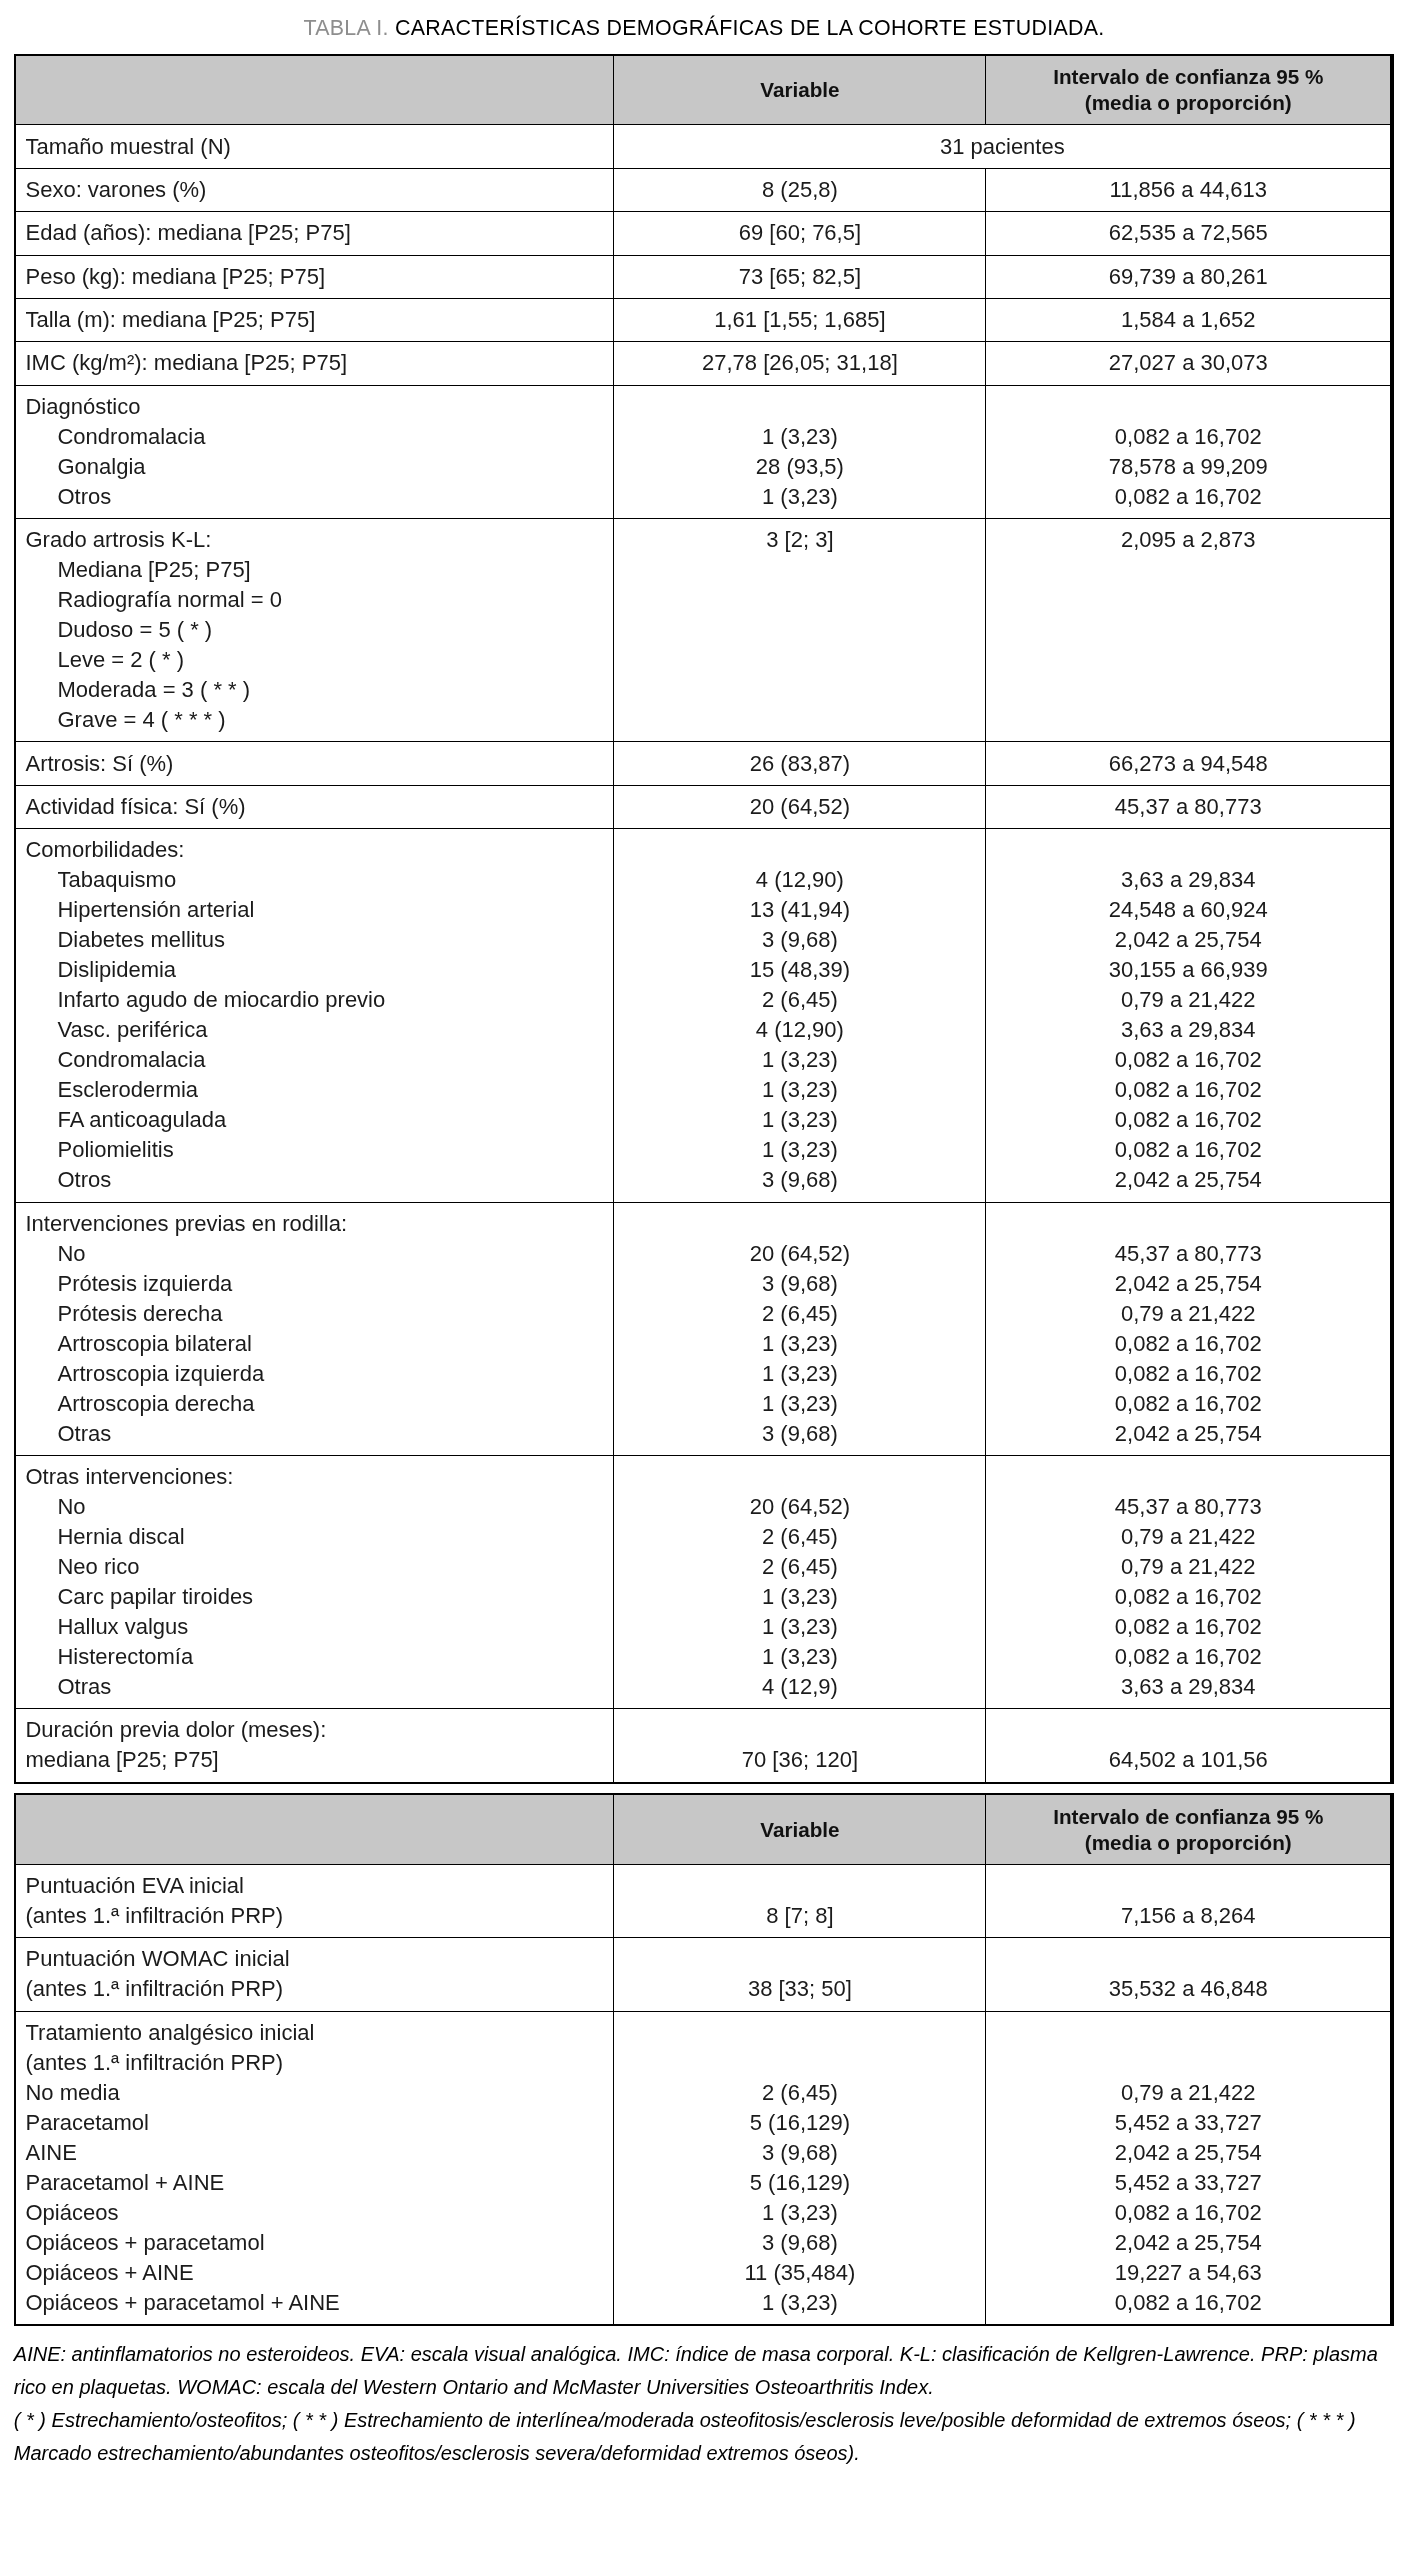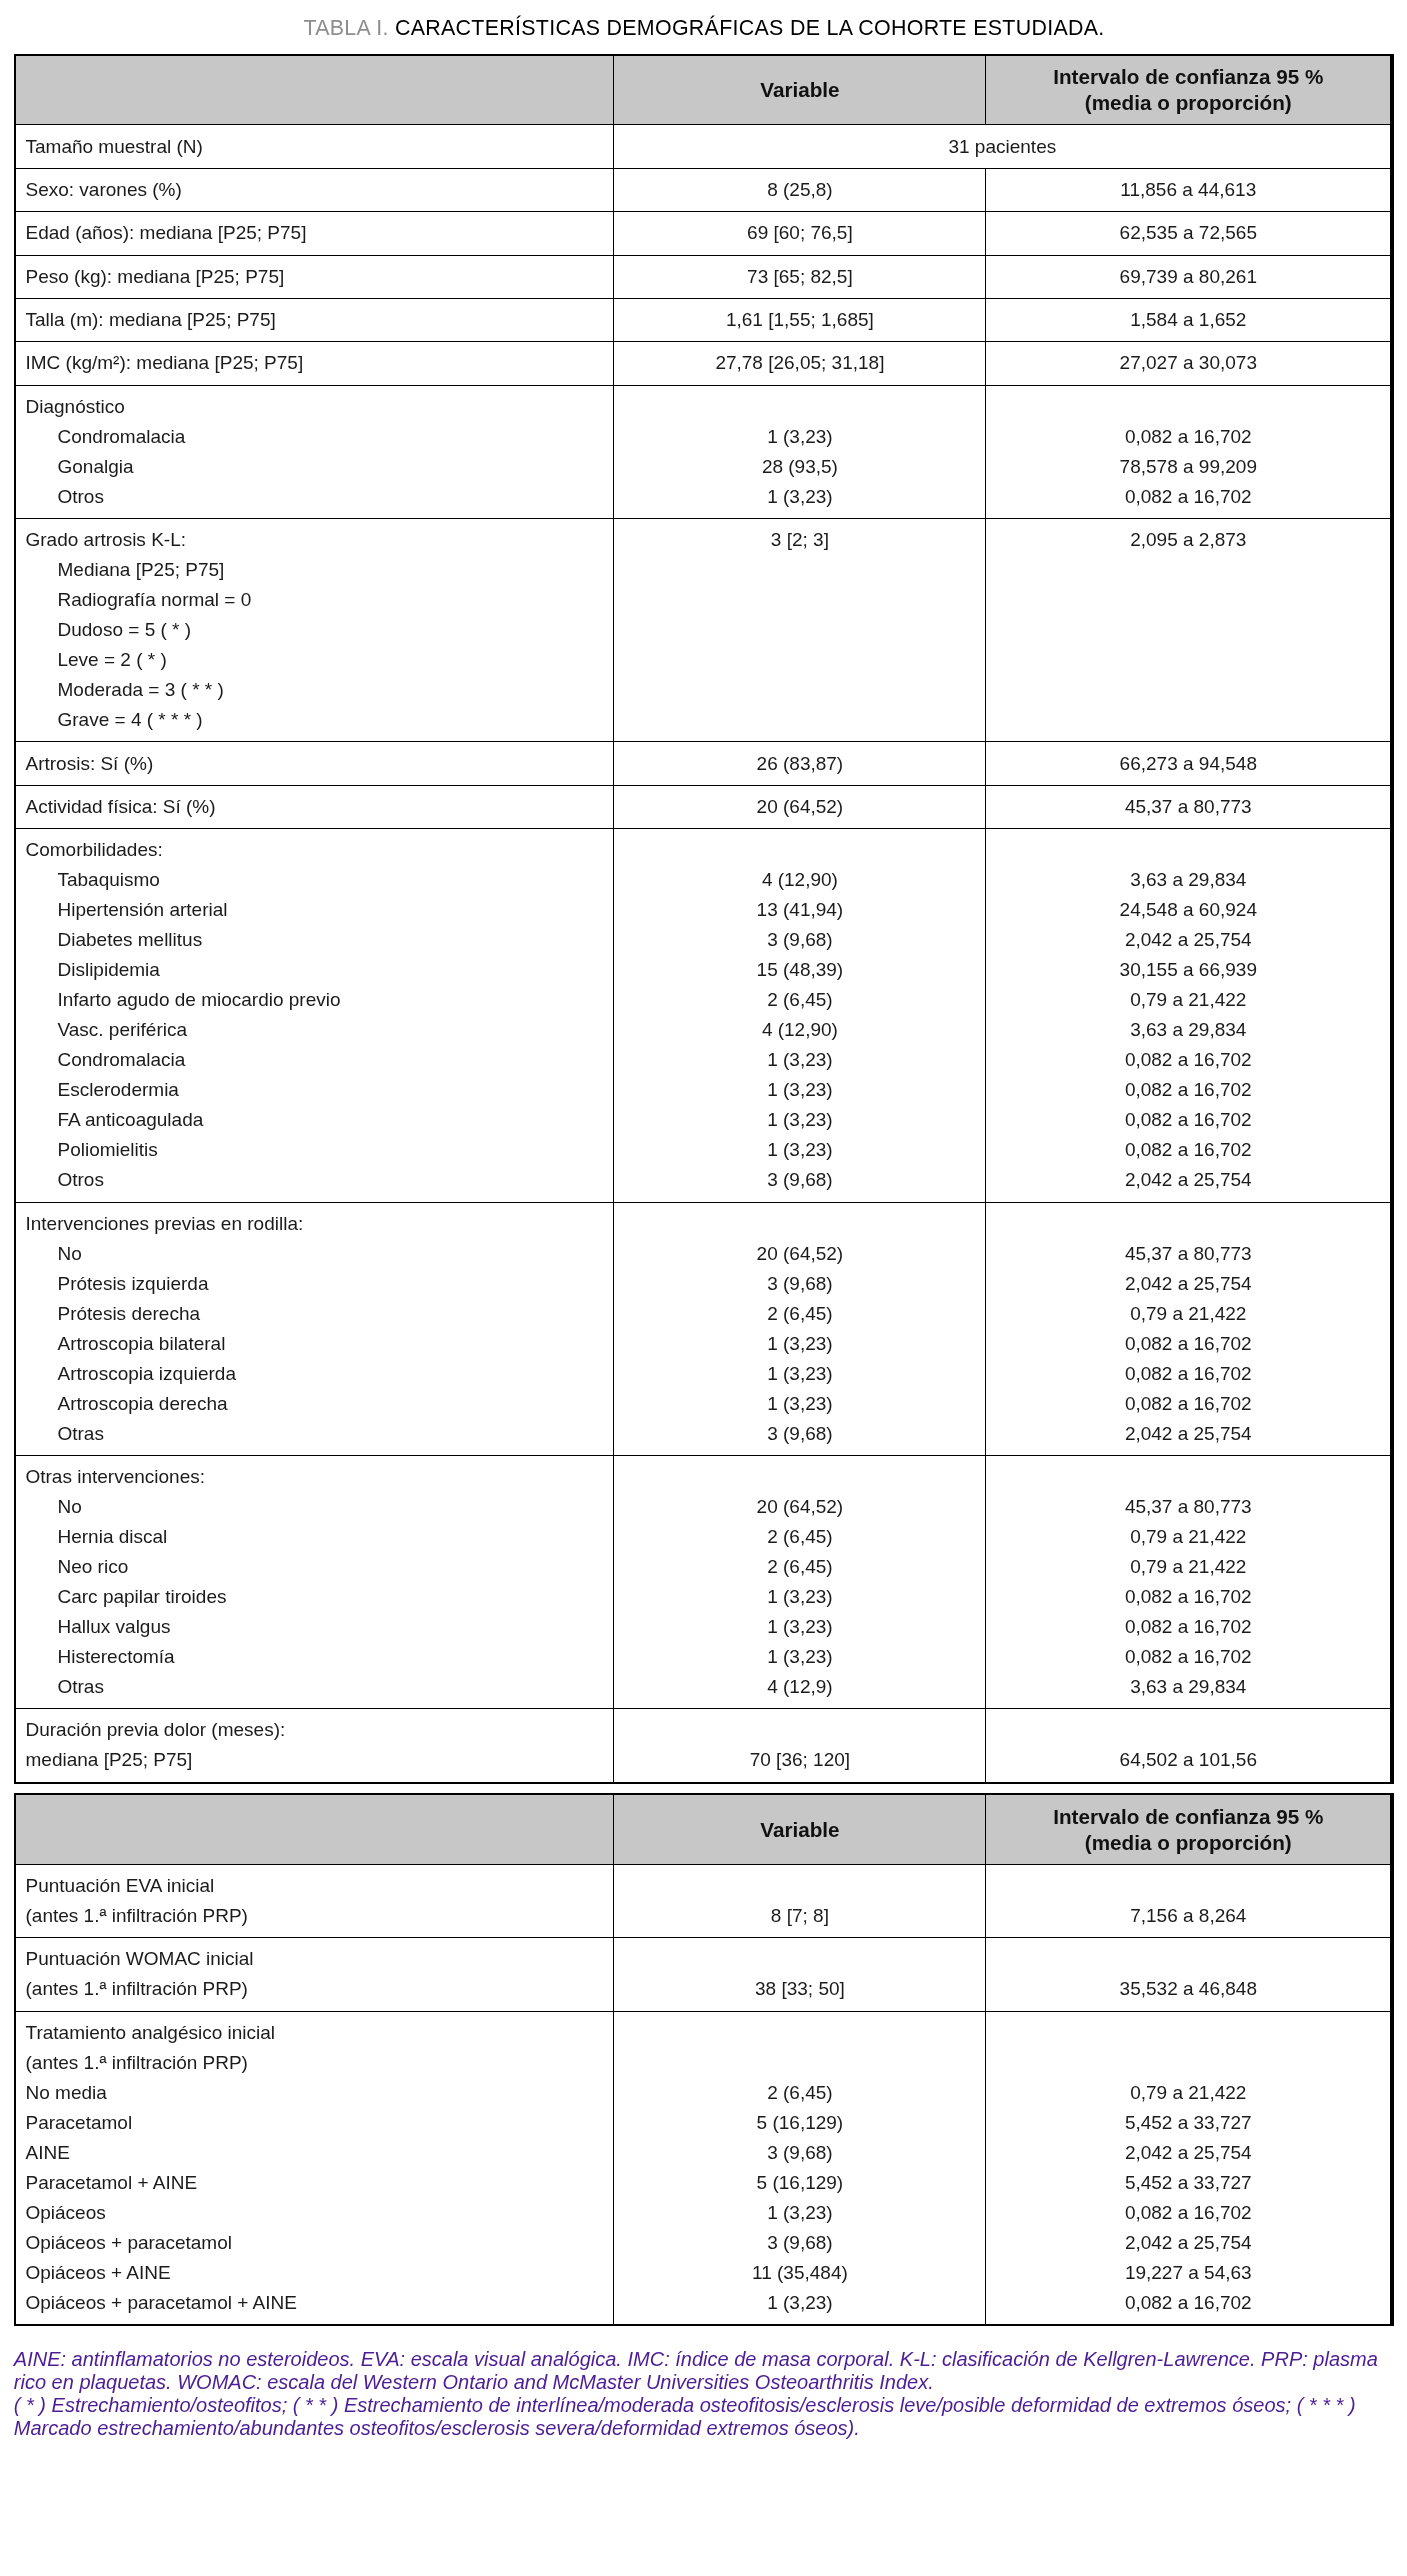--- a/index.html
+++ b/index.html
@@ -42,40 +42,40 @@
     padding: 8.3px 6.9px;
     text-align: center;
     vertical-align: middle;
     color: #111;
   }
   .col-label { width: 43.5%; }
   .col-val   { width: 27%;   }
   .col-ci    { width: 29.5%; }
 
   td {
-    font-size: 19px;
+    font-size: 22px;
     vertical-align: top;
     padding: 6.2px 9.7px;
   }
   .line {
     line-height: 30px;
     min-height: 30px;
     white-space: nowrap;
     overflow: hidden;
   }
   .hline { white-space: nowrap; }
   .c-val .line, .c-ci .line, .c-span .line, .line.center { text-align: center; }
   .indent-1 { padding-left: 32px; }
 
   .footnotes {
-    margin-top: 22px;
+    margin-top: 12px;
     font-style: italic;
     font-size: 20px;
-    line-height: 23px;
-    color: #4c1d95;
+    line-height: 33px;
+    color: #000000;
   }
   .footnotes p { margin: 0; }
 </style>
 </head>
 <body>
 
 <div class="page">
 
   <div class="table-title">
     <span class="t-bold">TABLA I.</span><span class="t-rest"> CARACTERÍSTICAS DEMOGRÁFICAS DE LA COHORTE ESTUDIADA.</span>

